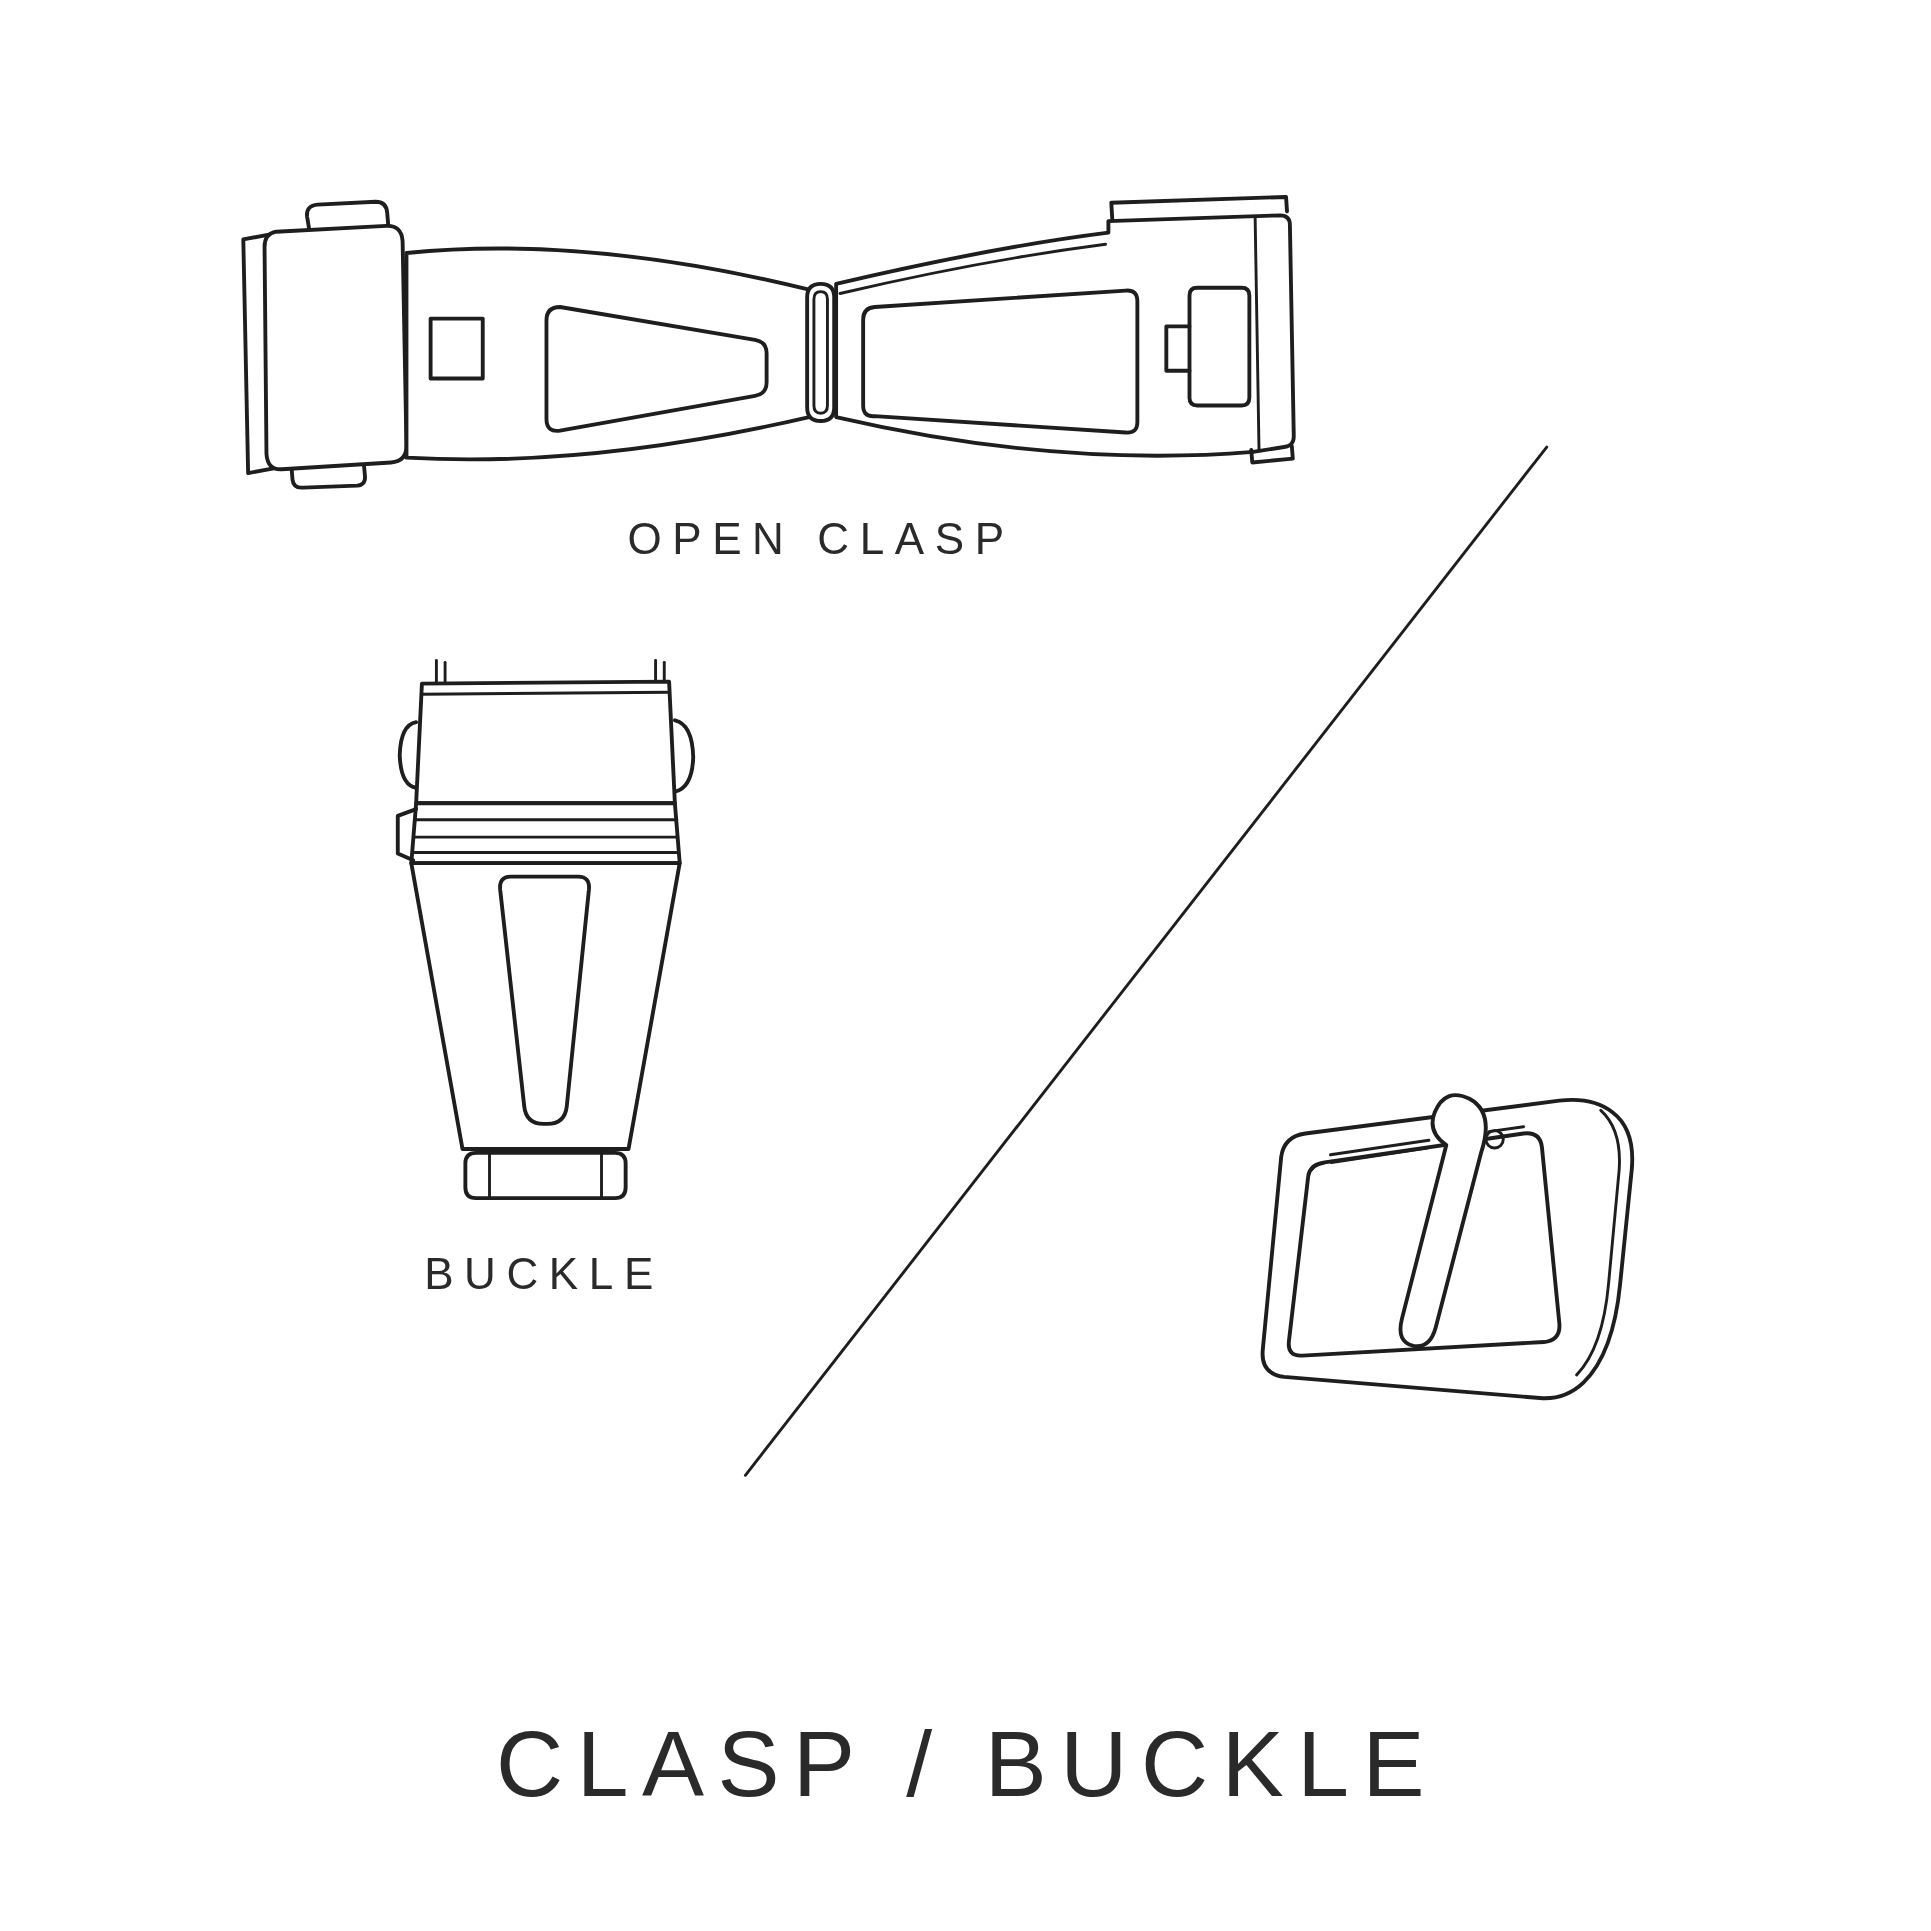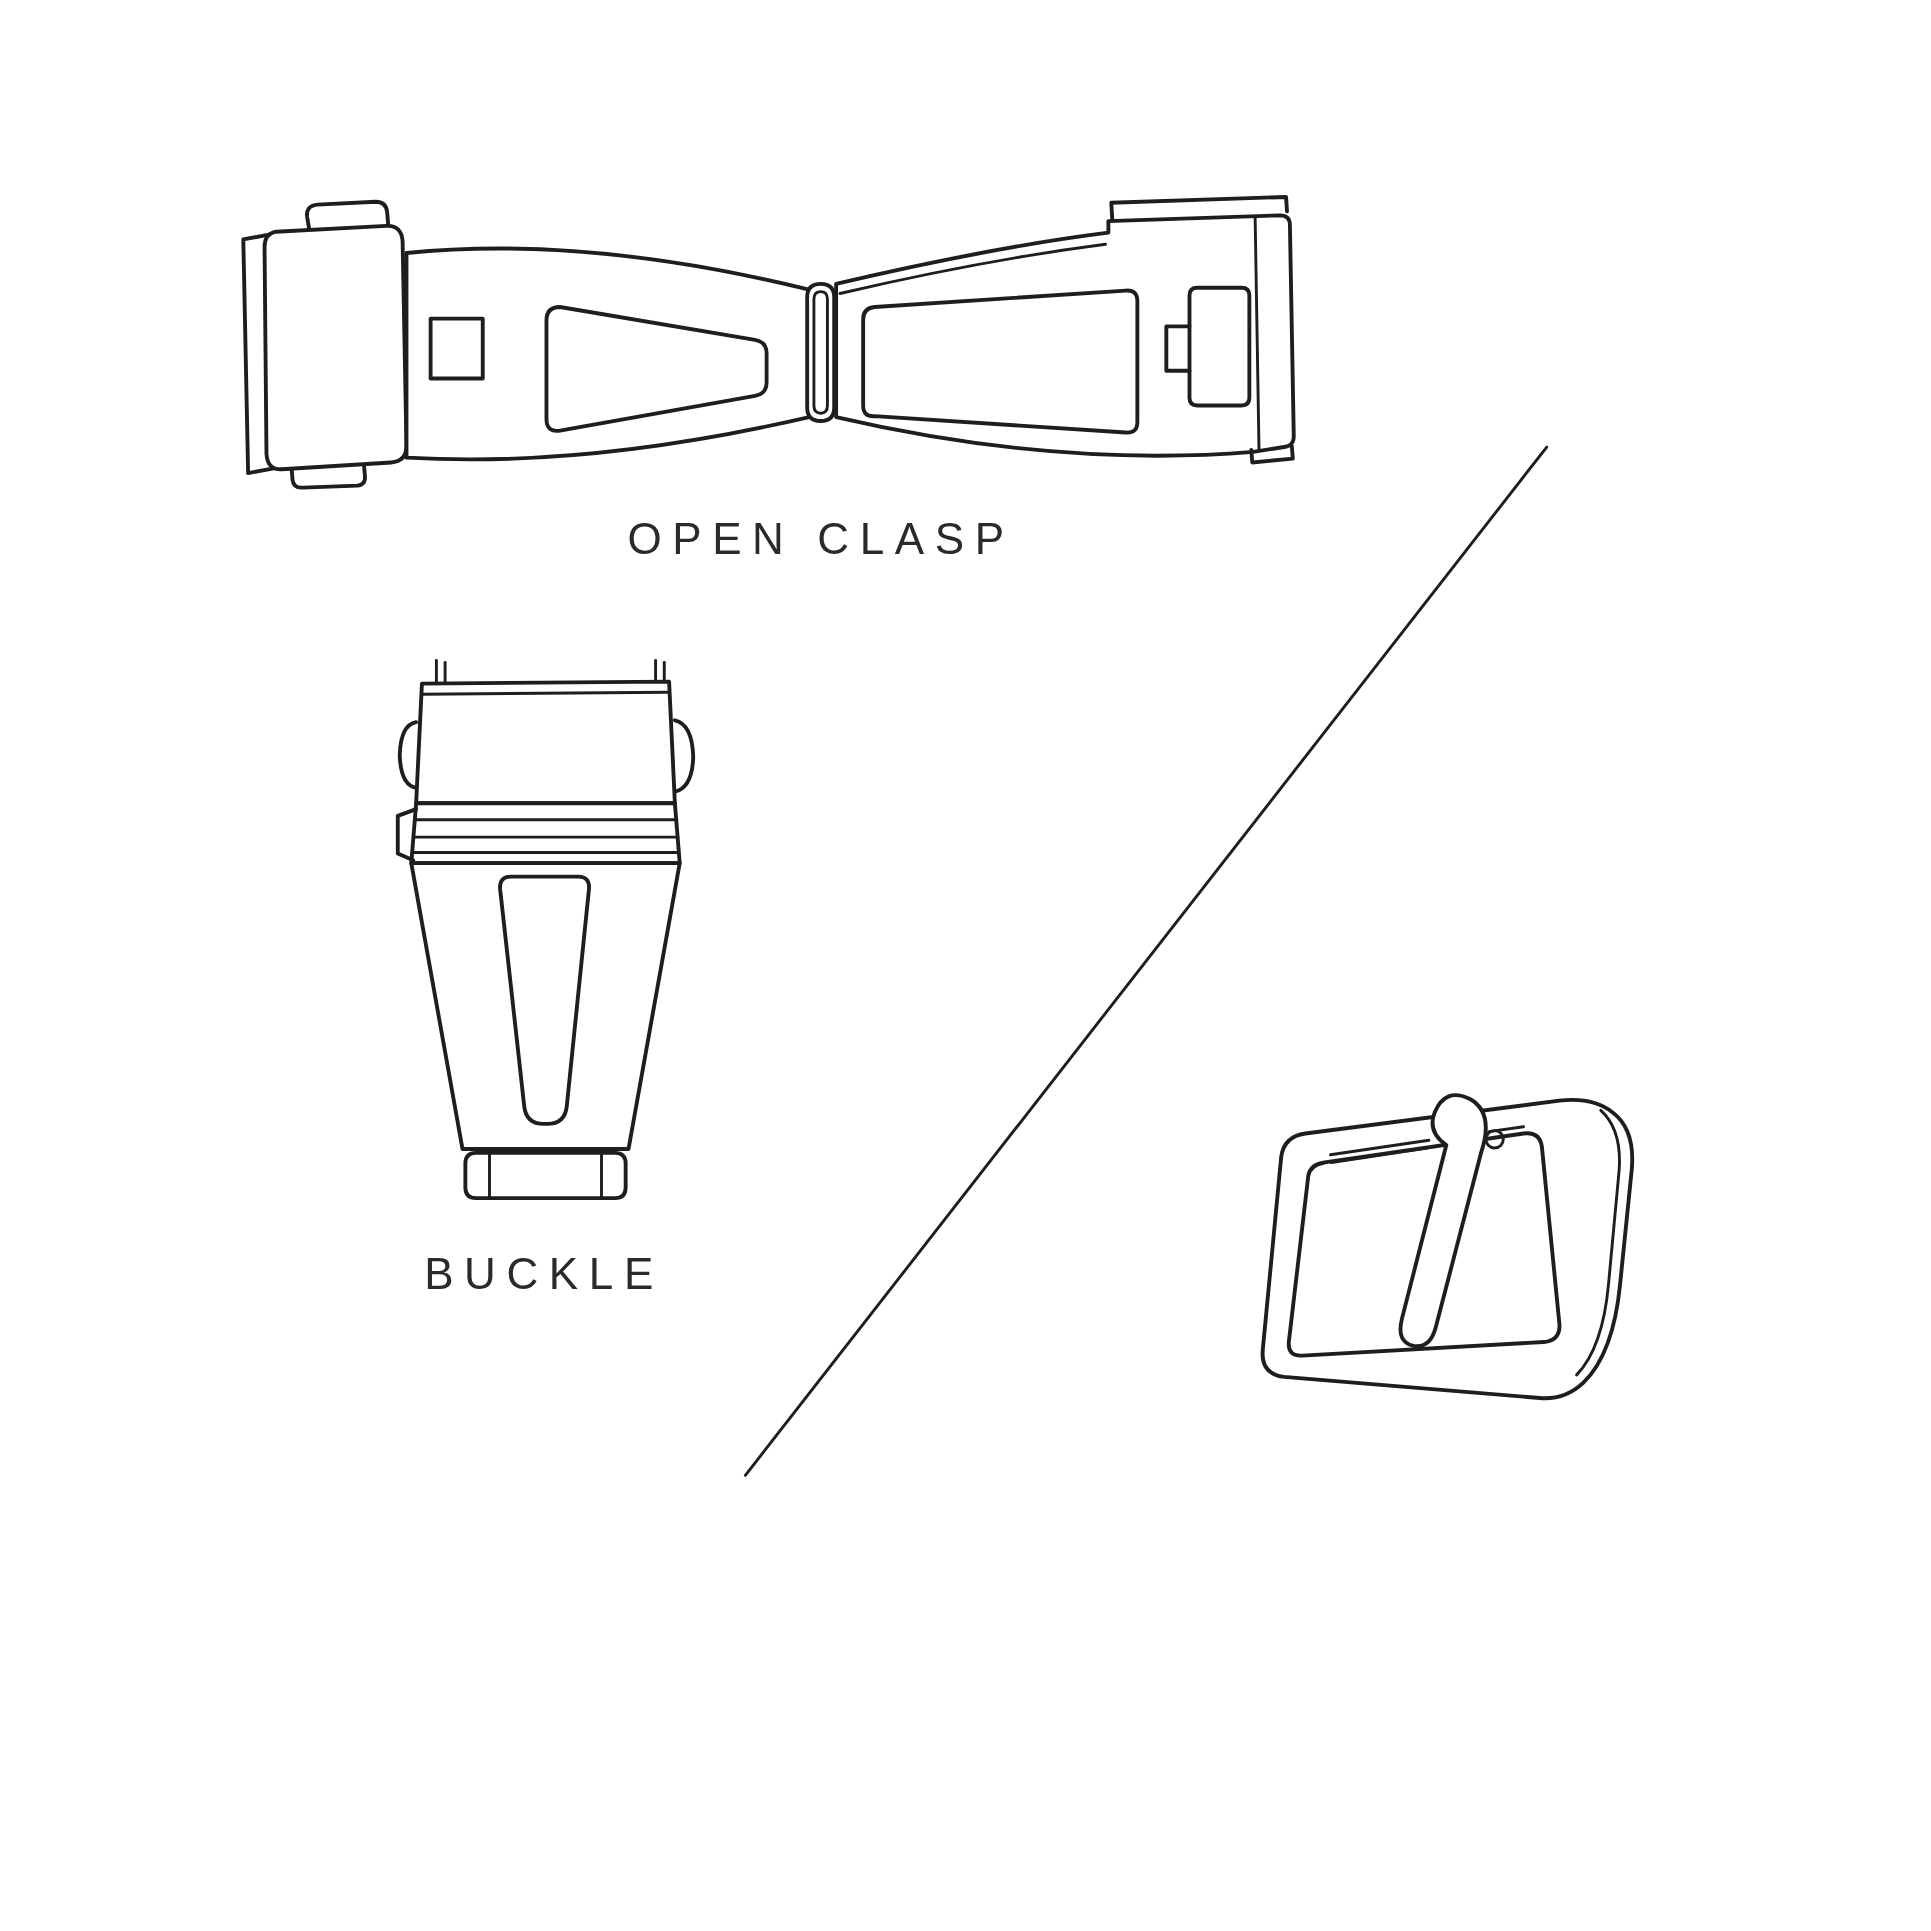--- a/index.html
+++ b/index.html
@@ -112,15 +112,16 @@
       <path class="thin" d="M1542 1172 L1578 1167"></path>
       <path class="fillw" d="M1498 1186 L1452 1366 Q1446 1390 1464 1394 Q1481 1397 1487 1375 L1534 1194 Q1548 1152 1522 1138 Q1497 1126 1486 1152 Q1478 1172 1498 1186 Z"></path>
       <circle class="thin" cx="1548" cy="1180" r="9"></circle>
     </g>
   </svg>
 
   <div class="caption" style="left:821px; top:514px;">OPEN CLASP</div>
 
   <div class="caption" style="left:544px; top:1249px;">BUCKLE</div>
 
+  <div class="title" style="left:967px; top:1711px;">CLASP / BUCKLE</div>
 
 </div>
 
 
 </body></html>

